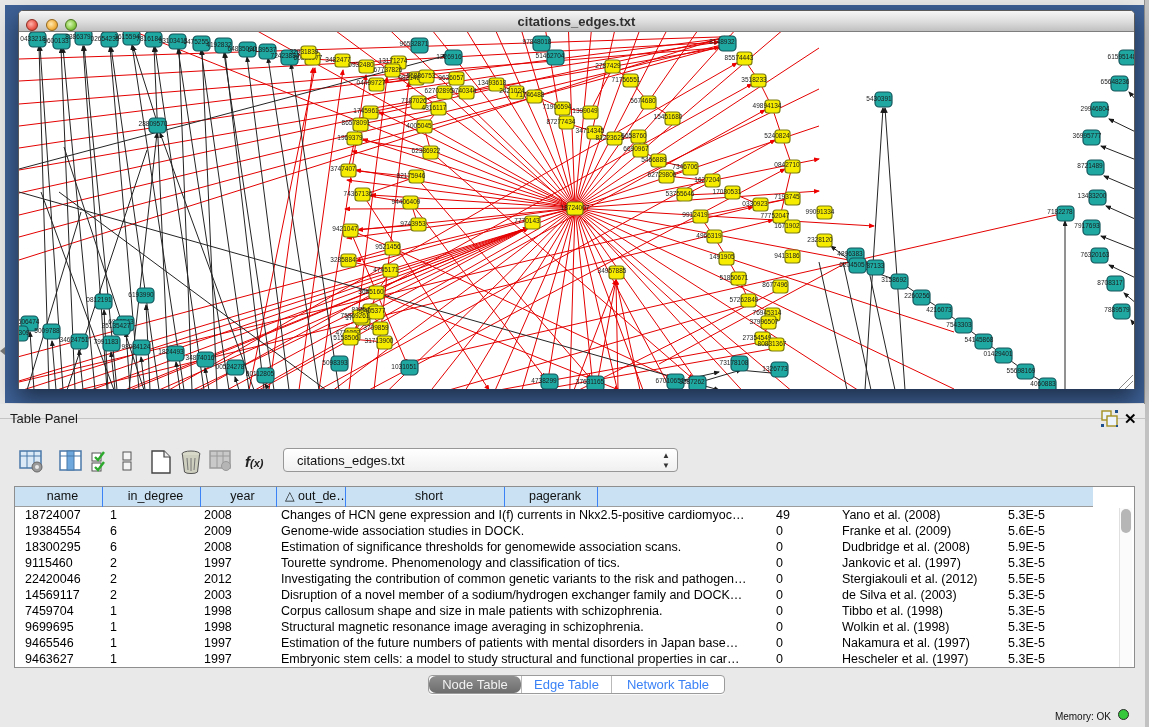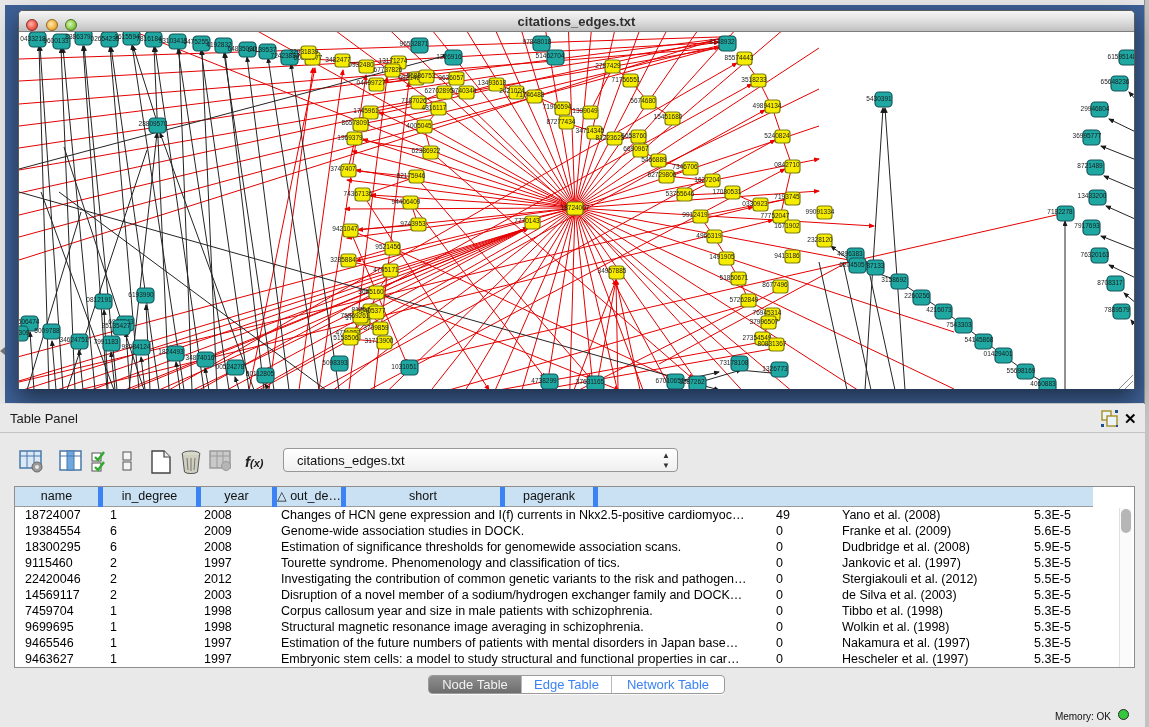--- a/index.html
+++ b/index.html
@@ -7,46 +7,46 @@
 #bluepanel { position:absolute; left:5px; top:5px; width:1139px; height:398px; background:#3d6095; }
 #macwin { position:absolute; left:18px; top:10px; width:1117px; height:379px; border:1px solid #5a5a5a; border-radius:5px 5px 0 0; box-shadow:0 10px 22px rgba(0,0,0,.5); background:#fff; }
 #titlebar { position:relative; height:21px; background:linear-gradient(#f6f6f6,#dcdcdc 55%,#c0c0c0); border-radius:4px 4px 0 0; border-bottom:1px solid #7e7e7e; }
 #title { position:absolute; left:0; right:0; top:3px; text-align:center; font-size:13px; font-weight:bold; color:#303030; }
 .tl { position:absolute; top:8px; width:12px; height:12px; border-radius:50%; }
 #tl-r { left:7px; background:radial-gradient(circle at 4px 4px,#ffb3ab,#e9574a 60%,#b03325); border:1px solid #8e2b20; }
 #tl-y { left:27px; background:radial-gradient(circle at 4px 4px,#ffe9b0,#f2b03f 60%,#c07e1c); border:1px solid #93671c; }
 #tl-g { left:46px; background:radial-gradient(circle at 4px 4px,#d8f6b6,#87c943 60%,#57922a); border:1px solid #4a7420; }
 #canvas { position:relative; width:1115px; height:357px; background:#fff; overflow:hidden; }
 #lowerpanel { position:absolute; left:0; top:404px; width:1145px; height:323px; background:#e9e9e9; }
-#tpheader { position:absolute; left:0; top:0; width:1145px; height:29px; border-bottom:1px solid #c4c4c4; }
+#tpheader { position:absolute; left:0; top:0; width:1145px; height:15px; border-bottom:1px solid #c4c4c4; }
 #tpheader span { position:absolute; left:10px; top:7px; font-size:13px; color:#1a1a1a; }
 #floatic { position:absolute; left:1100px; top:5px; }
 #closeic { position:absolute; left:1124px; top:6px; font-size:15px; font-weight:bold; color:#000; }
 #tbar { position:absolute; left:0; top:29px; width:1145px; height:53px; }
 .icon { position:absolute; top:17px; }
 #combo { position:absolute; left:283px; top:15px; width:395px; height:24px; border:1px solid #979797; border-radius:4px; background:linear-gradient(#ffffff,#f0f0f0); }
 #combo span { position:absolute; left:13px; top:4px; font-size:13px; color:#111; }
 #combo .arr { position:absolute; right:7px; top:2px; font-size:8px; color:#333; line-height:10px; text-align:center; }
 #tablebox { position:absolute; left:14px; top:82px; width:1121px; height:182px; border:1px solid #8e8e8e; background:#fff; overflow:hidden; }
 #thead { display:flex; height:20px; border-bottom:1px solid #9c9c9c; background:#c9e1f2; width:1078px; }
-.hc { height:20px; border-right:5px solid #3b82f6; font-size:12.5px; color:#111; text-align:center; line-height:19px; overflow:hidden; white-space:nowrap; }
+.hc { height:20px; border-right:1px solid #3b82f6; font-size:12.5px; color:#111; text-align:center; line-height:19px; overflow:hidden; white-space:nowrap;padding-left:8px; }
 .tr { display:flex; height:16px; }
 .c { font-size:12.5px; color:#000; line-height:16px; white-space:nowrap; overflow:hidden; }
 .c0 { width:88px; padding-left:10px; }
 .c1 { width:98px; padding-left:7px; }
 .c2 { width:76px; padding-left:3px; }
 .c3 { width:496px; padding-left:4px; }
 .c4 { width:69px; padding-left:3px; }
 .c5 { width:159px; }
-.c6 { width:93px; padding-left:7px;margin-left:26px; }
+.c6 { width:93px; padding-left:7px; }
 #vscroll { position:absolute; right:2px; top:21px; width:13px; height:159px; background:#fbfbfb; border-left:1px solid #e0e0e0; }
 #vthumb { position:absolute; left:1px; top:1px; width:10px; height:24px; border-radius:5px; background:#b6b6b6; }
 #tabs { position:absolute; left:428px; top:271px; height:19px; display:flex; border:1px solid #9b9b9b; border-radius:4px; overflow:hidden; background:#fff; box-shadow:0 1px 0 rgba(255,255,255,.7); }
 .tab { font-size:13px; line-height:17px; text-align:center; color:#3b82f6; }
-.tab.sel { background:linear-gradient(#8f8f8f,#6d6d6d); color:#f2f2f2; }
+.tab.sel { background:linear-gradient(#8f8f8f,#6d6d6d); color:#f2f2f2;border-radius:7px; }
 .tab + .tab { border-left:1px solid #b9b9b9; }
 #mem { position:absolute; right:34px; top:307px; font-size:10px; color:#111; }
 #led { position:absolute; right:16px; top:305px; width:11px; height:11px; border-radius:50%; background:#35c73c; border:1px solid #2b2b2b; }
 #collapse { position:absolute; left:0px; top:347px; width:0; height:0; border-top:4px solid transparent; border-bottom:4px solid transparent; border-right:5px solid #777; }
 </style></head>
 <body>
 <div id="stage">
 <div id="rightstrip"></div>
 <div id="collapse"></div>
 <div id="bluepanel"></div>
@@ -726,21 +726,21 @@
           <div class="c c2">2003</div>
           <div class="c c3">Disruption of a novel member of a sodium/hydrogen exchanger family and DOCK…</div>
           <div class="c c4">0</div>
           <div class="c c5">de Silva et al. (2003)</div>
           <div class="c c6">5.3E-5</div>
         </div>
         <div class="tr">
           <div class="c c0">7459704</div>
           <div class="c c1">1</div>
           <div class="c c2">1998</div>
-          <div class="c c3">Corpus callosum year and size in male patients with schizophrenia.</div>
+          <div class="c c3">Corpus callosum shape and size in male patients with schizophrenia.</div>
           <div class="c c4">0</div>
           <div class="c c5">Tibbo et al. (1998)</div>
           <div class="c c6">5.3E-5</div>
         </div>
         <div class="tr">
           <div class="c c0">9699695</div>
           <div class="c c1">1</div>
           <div class="c c2">1998</div>
           <div class="c c3">Structural magnetic resonance image averaging in schizophrenia.</div>
           <div class="c c4">0</div>

